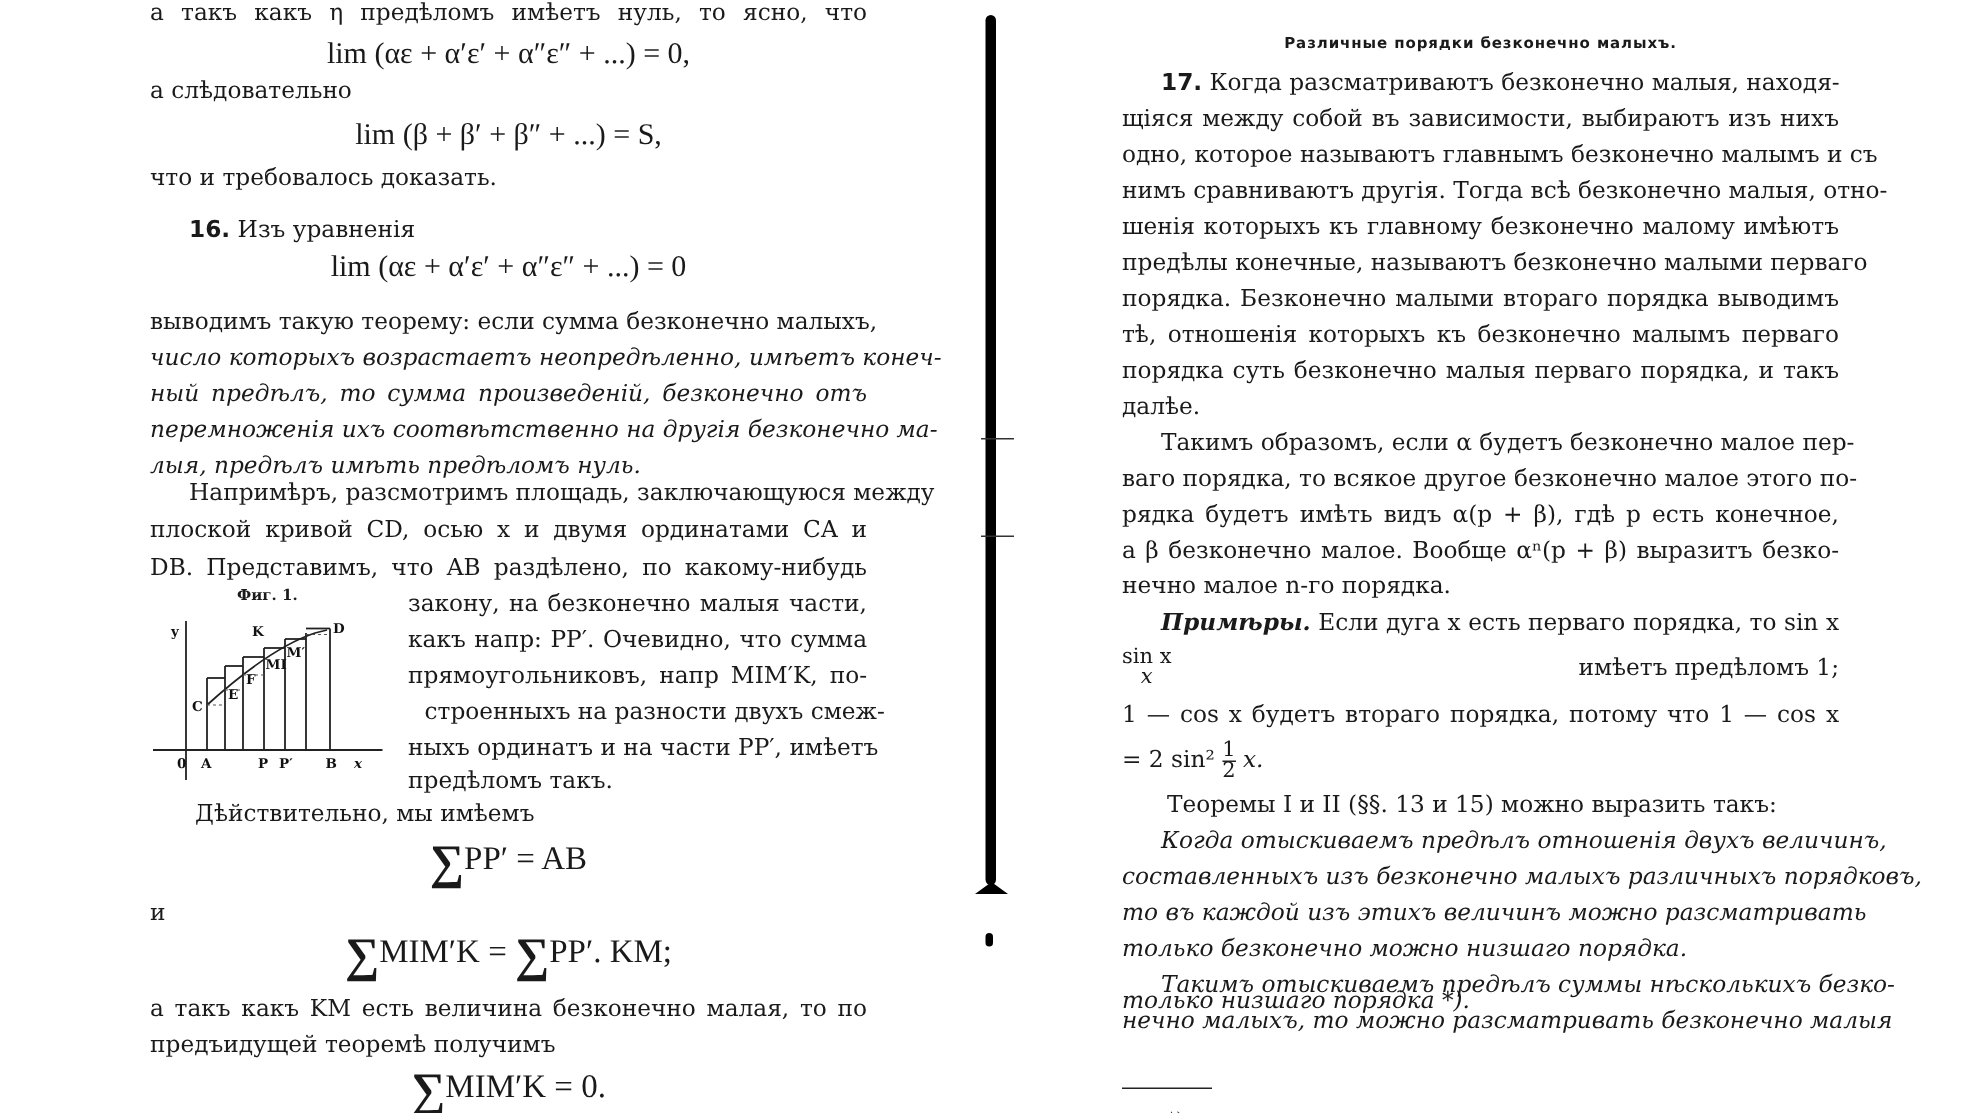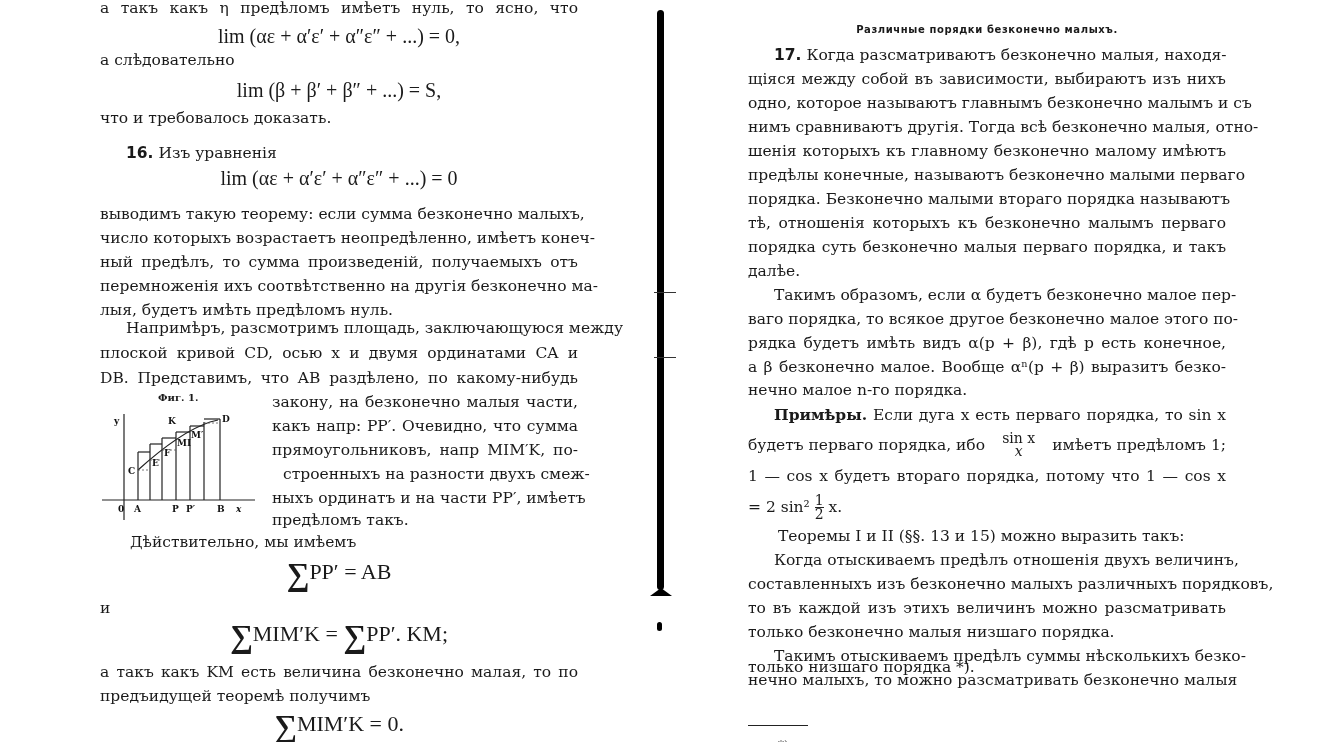--- a/index.html
+++ b/index.html
@@ -6,21 +6,21 @@
   body{width:1320px;height:742px;background:#fff;position:relative;overflow:hidden;
        font-family:"DejaVu Serif","Liberation Serif",serif;color:#1a1a1a;}
   .page{position:absolute;top:0;}
   .left{left:100px;width:478px;}
   .right{left:748px;width:478px;}
   .ln{position:absolute;left:0;white-space:nowrap;font-size:15.5px;line-height:20px;}
   .just{width:478px;text-align:justify;text-align-last:justify;}
   .ind{padding-left:26px;box-sizing:border-box;}
   .center{width:478px;text-align:center;}
   .f{font-family:"Liberation Serif","DejaVu Serif",serif;font-size:20px;}
-  .it{}
+  .it{font-style:italic;}
   .b{font-weight:bold;text-align:center;}
   .head{font-size:10px;font-weight:bold;letter-spacing:0.6px;text-align:center;width:478px;font-family:"DejaVu Sans",sans-serif;}
   .sum{font-family:"Liberation Serif",serif;font-size:22px;}
   .sum .sig{font-size:32px;font-weight:bold;vertical-align:-6px;}
   .spine{position:absolute;left:657px;top:10px;width:7px;height:580px;background:#000;border-radius:4px;}
   .spine-foot{position:absolute;left:650px;top:588px;width:0;height:0;border-left:11px solid transparent;border-right:11px solid transparent;border-bottom:8px solid #000;}
   .spine-dot{position:absolute;left:657px;top:622px;width:5px;height:9px;background:#000;border-radius:3px;}
   .tick{position:absolute;height:1px;background:#333;}
   .fig{position:absolute;left:100px;top:392px;width:160px;height:130px;}
   .fig-title{position:absolute;left:58px;top:0;font-size:10px;font-weight:bold;}
@@ -37,23 +37,23 @@
   <div class="ln center f" style="top:80px">lim (β + β′ + β″ + ...) = S,</div>
   <div class="ln" style="top:108px">что и требовалось доказать.</div>
 
   <div class="ln" style="top:143px;left:26px">
     <span class="b" style="font-family:'DejaVu Sans',sans-serif">16.</span>
     <span>Изъ уравненія</span>
   </div>
   <div class="ln center f" style="top:168px">lim (αε + α′ε′ + α″ε″ + ...) = 0</div>
   <div class="ln just" style="top:204px">выводимъ такую теорему: если сумма безконечно малыхъ,</div>
   <div class="ln just it" style="top:228px">число которыхъ возрастаетъ неопредѣленно, имѣетъ конеч-</div>
-  <div class="ln just it" style="top:252px">ный предѣлъ, то сумма произведеній, получаемыхъ отъ</div>
+  <div class="ln just it" style="top:252px">ный предѣлъ, то сумма произведеній, безконечно отъ</div>
   <div class="ln just it" style="top:276px">перемноженія ихъ соотвѣтственно на другія безконечно ма-</div>
-  <div class="ln it" style="top:300px">лыя, будетъ имѣть предѣломъ нуль.</div>
+  <div class="ln it" style="top:300px">лыя, предѣлъ имѣть предѣломъ нуль.</div>
 
   <div class="ln just ind" style="top:318px">Напримѣръ, разсмотримъ площадь, заключающуюся между</div>
   <div class="ln just" style="top:343px">плоской кривой CD, осью x и двумя ординатами CA и</div>
   <div class="ln just" style="top:368px">DB. Представимъ, что AB раздѣлено, по какому-нибудь</div>
   <div class="ln" style="top:392px;left:172px;width:306px;text-align:justify;text-align-last:justify">закону, на безконечно малыя части,</div>
   <div class="ln" style="top:416px;left:172px;width:306px;text-align:justify;text-align-last:justify">какъ напр: PP′. Очевидно, что сумма</div>
   <div class="ln" style="top:440px;left:172px;width:306px;text-align:justify;text-align-last:justify">прямоугольниковъ, напр MIM′K, по-</div>
   <div class="ln" style="top:464px;left:183px;width:306px;text-align:justify;text-align-last:justify">строенныхъ на разности двухъ смеж-</div>
   <div class="ln" style="top:488px;left:172px;width:306px;text-align:justify;text-align-last:justify">ныхъ ординатъ и на части PP′, имѣетъ</div>
   <div class="ln" style="top:510px;left:172px">предѣломъ такъ.</div>
@@ -130,58 +130,57 @@
 
   <div class="ln just ind" style="top:45px">
     <span class="b" style="font-family:'DejaVu Sans',sans-serif">17.</span>
     <span>Когда разсматриваютъ безконечно малыя, находя-</span>
   </div>
   <div class="ln just" style="top:69px">щіяся между собой въ зависимости, выбираютъ изъ нихъ</div>
   <div class="ln just" style="top:93px">одно, которое называютъ главнымъ безконечно малымъ и съ</div>
   <div class="ln just" style="top:117px">нимъ сравниваютъ другія. Тогда всѣ безконечно малыя, отно-</div>
   <div class="ln just" style="top:141px">шенія которыхъ къ главному безконечно малому имѣютъ</div>
   <div class="ln just" style="top:165px">предѣлы конечные, называютъ безконечно малыми перваго</div>
-  <div class="ln just" style="top:189px">порядка. Безконечно малыми втораго порядка называютъ</div>
+  <div class="ln just" style="top:189px">порядка. Безконечно малыми втораго порядка выводимъ</div>
   <div class="ln just" style="top:213px">тѣ, отношенія которыхъ къ безконечно малымъ перваго</div>
   <div class="ln just" style="top:237px">порядка суть безконечно малыя перваго порядка, и такъ</div>
   <div class="ln" style="top:261px">далѣе.</div>
 
   <div class="ln just ind" style="top:285px">Такимъ образомъ, если α будетъ безконечно малое пер-</div>
   <div class="ln just" style="top:309px">ваго порядка, то всякое другое безконечно малое этого по-</div>
   <div class="ln just" style="top:333px">рядка будетъ имѣть видъ α(p + β), гдѣ p есть конечное,</div>
   <div class="ln just" style="top:357px">а β безконечно малое. Вообще αⁿ(p + β) выразитъ безко-</div>
   <div class="ln" style="top:380px">нечно малое n-го порядка.</div>
 
   <div class="ln just ind" style="top:405px">
     <span class="b it">Примѣры.</span>
     <span>Если дуга x есть перваго порядка, то sin x</span>
   </div>
   <div class="ln" style="top:432px;width:478px;display:flex;justify-content:space-between;align-items:center">
-    <span>будетъ перваго порядка, ибо</span>
     <span class="frac">
       <span style="display:block">sin x</span>
       <span style="display:block;font-style:italic">x</span>
     </span>
     <span>имѣетъ предѣломъ 1;</span>
   </div>
   <div class="ln just" style="top:466px">1 — cos x будетъ втораго порядка, потому что 1 — cos x</div>
   <div class="ln" style="top:494px">
     <span>= 2 sin²</span>
     <span class="frac">
       <span style="display:block;border-bottom:1px solid #222">1</span>
       <span style="display:block">2</span>
     </span>
     <span class="it">x.</span>
   </div>
 
   <div class="ln" style="top:526px;left:30px">Теоремы I и II (§§. 13 и 15) можно выразить такъ:</div>
   <div class="ln just ind it" style="top:550px">Когда отыскиваемъ предѣлъ отношенія двухъ величинъ,</div>
   <div class="ln just it" style="top:574px">составленныхъ изъ безконечно малыхъ различныхъ порядковъ,</div>
   <div class="ln just it" style="top:598px">то въ каждой изъ этихъ величинъ можно разсматривать</div>
-  <div class="ln it" style="top:622px">только безконечно малыя низшаго порядка.</div>
+  <div class="ln it" style="top:622px">только безконечно можно низшаго порядка.</div>
 
   <div class="ln just ind it" style="top:646px">Такимъ отыскиваемъ предѣлъ суммы нѣсколькихъ безко-</div>
   <div class="ln just it" style="top:670px">нечно малыхъ, то можно разсматривать безконечно малыя</div>
   <div class="ln it" style="top:657px">только низшаго порядка *).</div>
 
   <div class="rule"></div>
   <div class="ln" style="top:736px;left:30px;font-size:12px;color:#444">*) ...</div>
 </div>
 
 </body></html>

